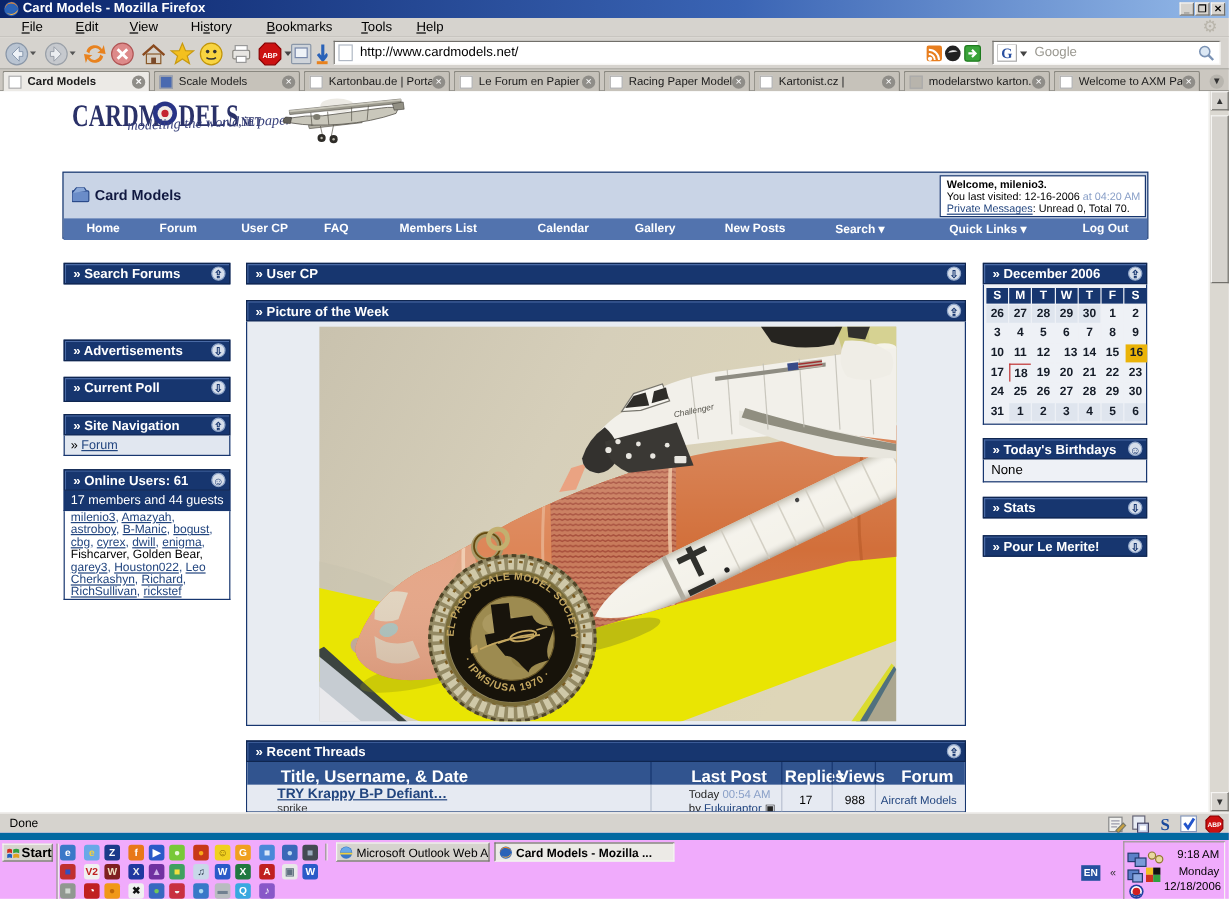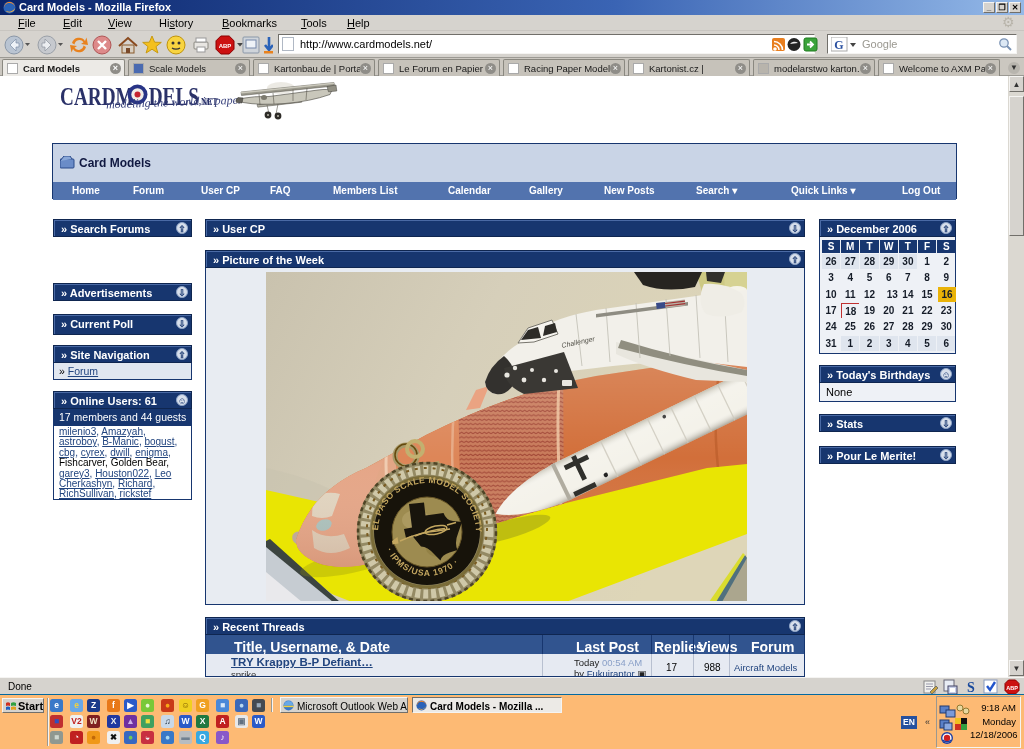--- a/index.html
+++ b/index.html
@@ -15,21 +15,21 @@
 .tab.active{background:#eceae6;font-weight:bold}
 .tab .tt{position:absolute;left:20px;top:3px;white-space:nowrap;overflow:hidden;max-width:86px}
 .tclose{position:absolute;right:3px;top:3px;width:11px;height:11px;border-radius:50%;background:#8f8d88;color:#fff;font-size:9px;line-height:11px;text-align:center}
 .favicon{position:absolute;left:4px;top:3px;width:11px;height:11px;background:#fff;border:1px solid #aaa}
 #content{left:0;top:76px;width:1024px;height:601px;background:#fff}
 #pagelayer{left:0;top:0;width:1024px;height:677px;overflow:hidden}
 #scroll{left:1007px;top:76px;width:17px;height:601px;background:#dbd8d1;border-left:1px solid #fff}
 .sbtn{position:absolute;left:1px;width:15px;height:16px;background:#d6d3ce;border:1px solid;border-color:#f5f4f2 #716f6a #716f6a #f5f4f2;color:#333;font-size:8px;text-align:center;line-height:15px}
 #thumb{position:absolute;left:1px;top:20px;width:15px;height:140px;background:#d6d3ce;border:1px solid;border-color:#f5f4f2 #716f6a #716f6a #f5f4f2}
 #statusbar{left:0;top:677px;width:1024px;height:17px;background:#d6d3ce;border-top:1px solid #f5f4f2;font-size:10px;color:#000}
-#taskbar{left:0;top:694px;width:1024px;height:55px;background:#fdba74;border-top:1px solid #0369a1}
+#taskbar{left:0;top:694px;width:1024px;height:55px;background:#f0abfc;border-top:6px solid #0369a1}
 .bhead{position:absolute;background:#17366f;color:#fff;font-weight:bold;font-size:11px;border:1px solid #0f2650;box-shadow:inset 1px 1px 0 #4a6aa5}
 .bhead .ht{position:absolute;left:7px;top:3px;white-space:nowrap}
 .bhead .hi{position:absolute;right:3px;top:2px;width:12px;height:12px;border-radius:50%;background:#d7dfeb;color:#17366f;font-size:9px;text-align:center;line-height:12px;font-weight:bold;border:1px solid #8fa5c8}
 .bbody{position:absolute;background:#e1e7f0;border:1px solid #17366f;border-top:none;font-size:11px;color:#000}
 a.nlink{color:#22457f;text-decoration:underline}
 #maintable{position:absolute;left:52px;top:143px;width:905px;height:56px;border:1px solid #17366f;background:#c9d4e6}
 #navbar{position:absolute;left:0;top:38px;width:903px;height:18px;background:#5273ae;color:#fff;font-size:10px;font-weight:bold}
 .navitem{position:absolute;top:3px;white-space:nowrap}
 #welcome{position:absolute;right:1px;top:2px;width:172px;height:35px;background:#fff;border:1px solid #17366f;font-size:9px;color:#000;padding:2px 0 0 5px;line-height:10.2px;white-space:nowrap;overflow:hidden}
 </style></head>
@@ -198,20 +198,25 @@
       <circle cx="47" cy="37" r="1" fill="#b8b6aa"></circle>
   <ellipse cx="33" cy="18.5" rx="3" ry="2.5" fill="#7c7a6e"></ellipse>
  </svg>
 
  <div id="maintable">
   <svg style="position:absolute;left:7px;top:12px" width="15" height="13" viewBox="0 0 15 13">
         <rect x="0" y="3" width="14" height="9" rx="1" fill="#6a8cc8" stroke="#2a4a8a"></rect>
         <path d="M0 5 L4 0 L10 0 L12 3" fill="#8aa8d8" stroke="#2a4a8a"></path>
       </svg>
   <span style="position:absolute;left:26px;top:12px;font-size:12px;font-weight:bold;color:#101840">Card Models</span>
+  <div id="welcome">
+   <b>Welcome, milenio3.</b><br>
+   You last visited: 12-16-2006 <span style="color:#8aa0c8">at 04:20 AM</span><br>
+   <a class="nlink" href="#">Private Messages</a>: Unread 0, Total 70.
+  </div>
   <div id="navbar">
    <span class="navitem" style="left:19px">Home</span>
    <span class="navitem" style="left:80px">Forum</span>
    <span class="navitem" style="left:148px">User CP</span>
    <span class="navitem" style="left:217px">FAQ</span>
    <span class="navitem" style="left:280px">Members List</span>
    <span class="navitem" style="left:395px">Calendar</span>
    <span class="navitem" style="left:476px">Gallery</span>
    <span class="navitem" style="left:551px">New Posts</span>
    <span class="navitem" style="left:643px">Search ▾</span>

